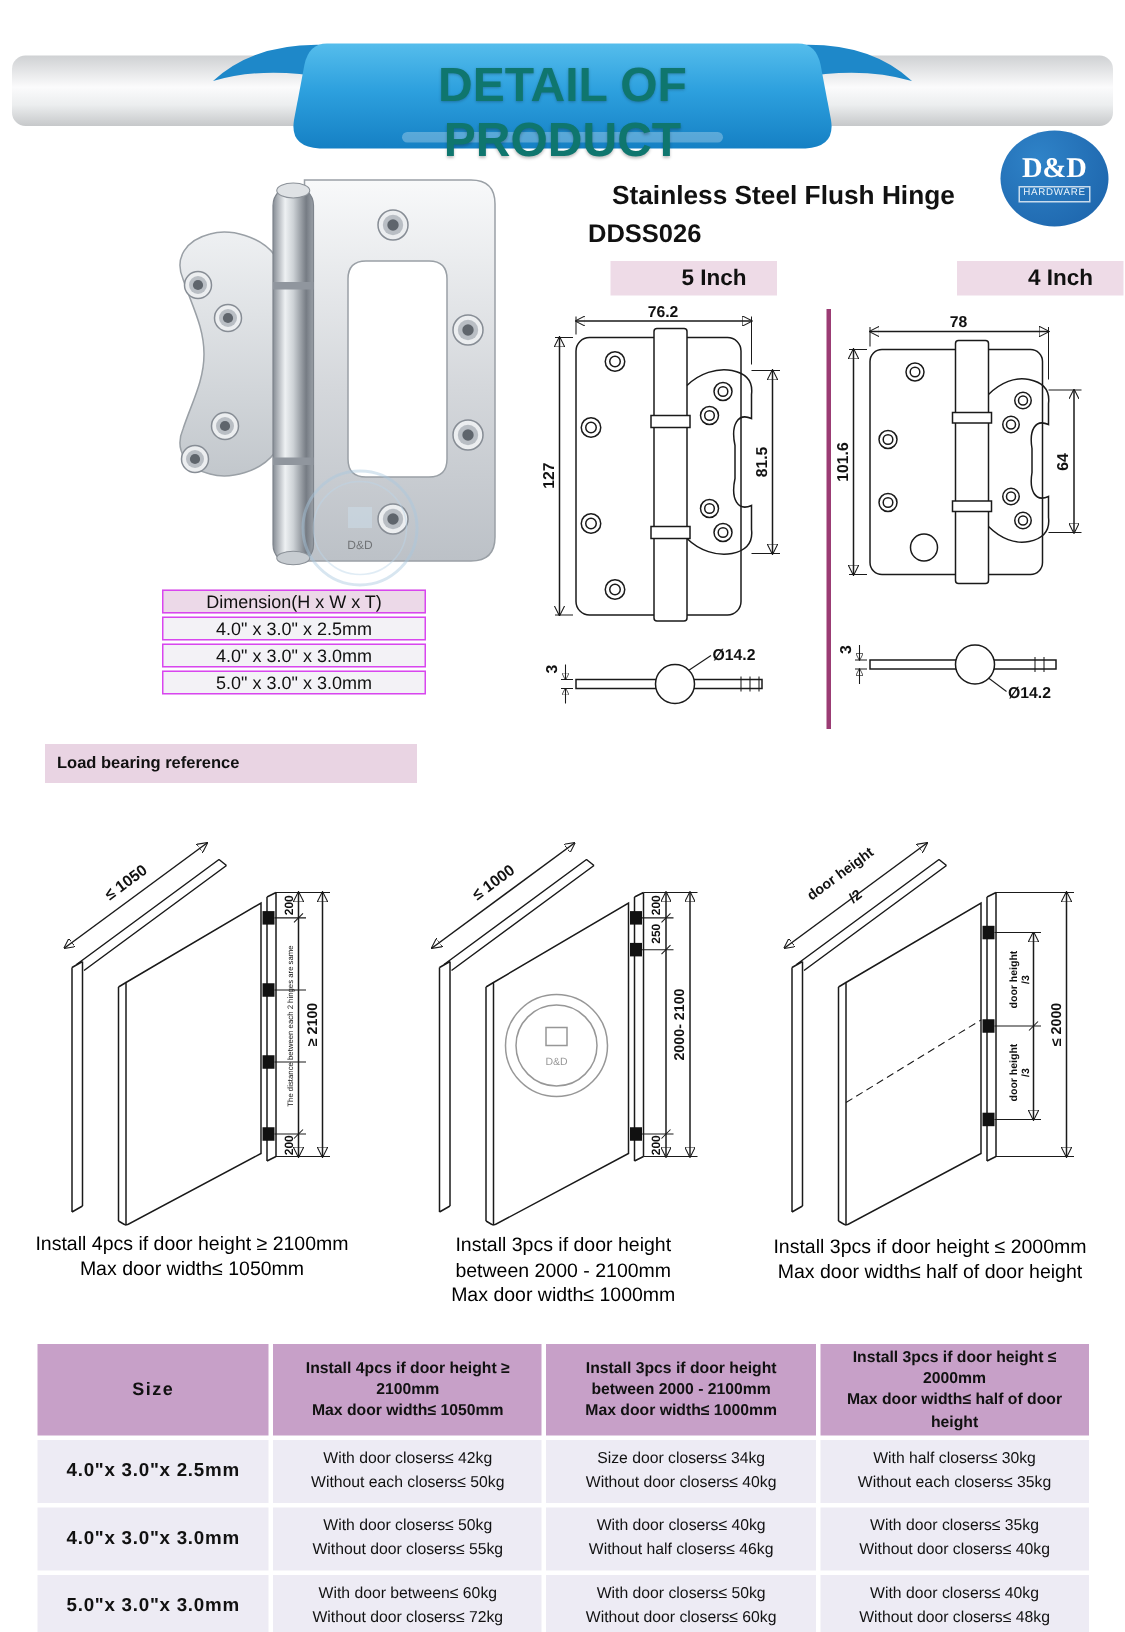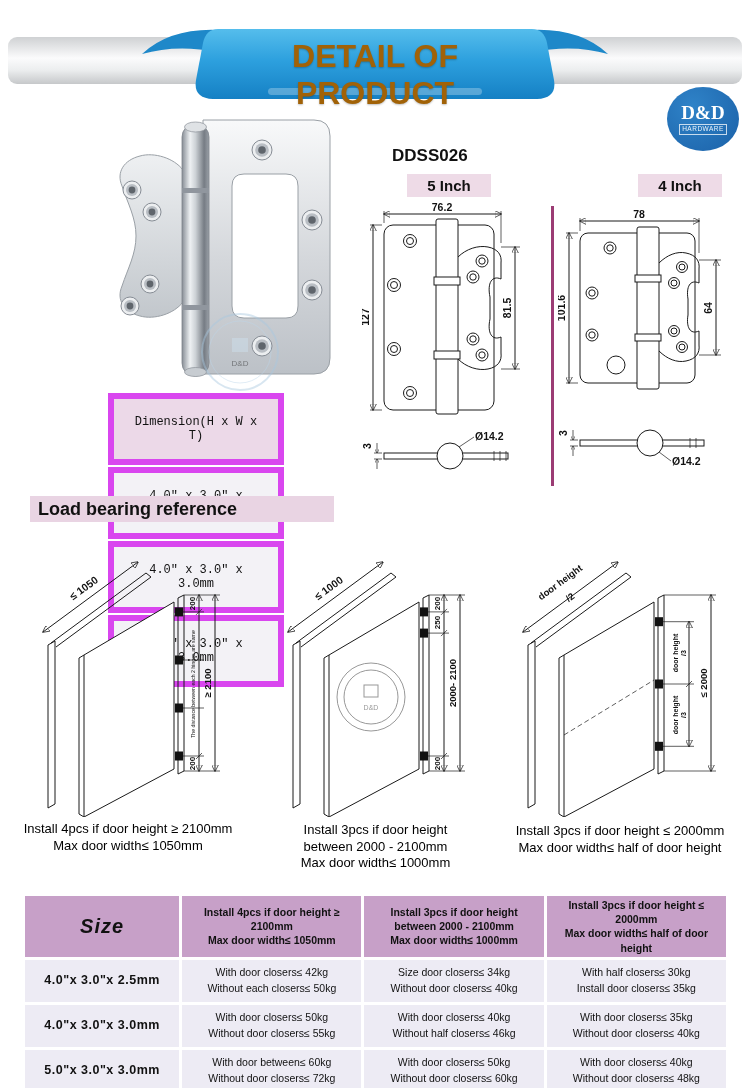--- a/index.html
+++ b/index.html
@@ -4,51 +4,51 @@
 <style>
   html,body{margin:0;padding:0;background:#fff;}
   #canvas{position:relative;width:750px;height:1088px;background:#fff;overflow:hidden;
           font-family:"Liberation Sans",sans-serif;color:#111;}
   .abs{position:absolute;}
 
   
   .gray-bar{left:8px;top:37px;width:734px;height:47px;border-radius:9px;
     background:linear-gradient(#cfd1d3,#fbfbfc 45%,#eceeef 70%,#c6c8ca);}
   .ribbon-svg{left:138px;top:24px;}
-  .ribbon-text{left:215px;top:38px;width:320px;text-align:center;color:#a16207;
+  .ribbon-text{left:215px;top:38px;width:320px;text-align:center;color:#0f766e;
     font-size:32px;font-weight:bold;letter-spacing:0px;text-shadow:0 1px 2px rgba(0,0,0,.25);}
 
   
   .logo{left:667px;top:87px;width:72px;height:64px;border-radius:50%;
     background:radial-gradient(circle at 35% 30%,#2f83c8,#1b61a8);
     display:flex;flex-direction:column;align-items:center;justify-content:center;}
   .logo .dd{font-family:"Liberation Serif",serif;font-weight:bold;font-size:19px;color:#fff;line-height:1;}
   .logo .hw{font-size:6.5px;color:#eaf4fb;border:1px solid rgba(255,255,255,.75);
     padding:0 2px;margin-top:2px;letter-spacing:.5px;line-height:1.3;}
 
   
   .ptitle{left:408px;top:120px;font-size:17.5px;font-weight:bold;}
   .pmodel{left:392px;top:146px;font-size:17px;font-weight:bold;}
 
   
   .inch-label{width:84px;height:23px;background:#eedbe7;text-align:center;
-    font-weight:bold;font-size:15px;line-height:23px;}
+    font-weight:bold;font-size:15px;line-height:23px;padding-left:27px;}
   .l5{left:407px;top:174px;} .l4{left:598px;top:174px;margin-left:40px;}
 
   .divider{left:551px;top:206px;width:3px;height:280px;background:#9b3c74;}
 
   
   .dim-table{border-collapse:separate;border-spacing:0 2px;width:176px;
     font-size:12px;text-align:center;}
-  .dim-table td{border:6px solid #d946ef;background:#f3f2f6;padding:16px;height:14px;font-family:Liberation Mono, monospace;}
+  .dim-table td{border:1px solid #d946ef;background:#f3f2f6;padding:0;height:14px;}
   .dim-table .dt-head td{background:#ecd9e8;}
 
   
-  .load-bar{left:30px;top:496px;width:304px;height:26px;background:#e9d4e3;
-    font-size:18px;font-weight:bold;line-height:26px;padding-left:8px;box-sizing:border-box;}
+  .load-bar{left:30px;top:496px;width:248px;height:26px;background:#e9d4e3;
+    font-size:11px;font-weight:bold;line-height:26px;padding-left:8px;box-sizing:border-box;}
 
   
   .cap{text-align:center;font-size:13px;line-height:1.28;color:#000;}
 
   
   svg text{font-family:"Liberation Sans",sans-serif;fill:#111;}
   .dwg path,.dwg line,.dwg rect,.dwg circle,.dwg ellipse{stroke:#1a1a1a;stroke-width:1;fill:none;}
   .dwg .thin{stroke-width:.7;}
   .dwg .fillw{fill:#fff;}
   .dwg .hingeblk{fill:#111;stroke:none;}
@@ -56,21 +56,21 @@
   .dimS{font-size:8px;font-weight:bold;}
   .dimM{font-size:9.5px;font-weight:bold;}
   .dim7{font-size:7px;font-weight:bold;}
   .note{font-size:5.2px;}
 
   
   .load-table{left:22px;top:893px;}
   .load-table table{border-collapse:separate;border-spacing:3px;width:707px;table-layout:fixed;}
   .load-table th,.load-table td{text-align:center;vertical-align:middle;padding:2px 2px;}
   .load-table th{background:#c7a0c8;font-size:10.5px;font-weight:bold;line-height:1.35;height:44px;}
-  .load-table th.size-h{font-size:20px;letter-spacing:1px;font-style:italic;}
+  .load-table th.size-h{font-size:12px;letter-spacing:1px;}
   .load-table td{background:#edebf4;font-size:10.5px;line-height:1.5;height:38px;}
   .load-table td.size-c{font-weight:bold;font-size:12.5px;letter-spacing:.5px;}
   .load-table span{display:block;}
 </style>
 </head>
 <body>
 
 <div id="canvas">
 
   <div class="abs gray-bar"></div>
@@ -172,20 +172,21 @@
     </g>
 
     <g opacity=".45">
       <circle cx="158" cy="252" r="38" fill="none" stroke="#a9c8e0" stroke-width="2"></circle>
       <circle cx="158" cy="252" r="31" fill="none" stroke="#bcd6ea" stroke-width="1"></circle>
       <rect x="150" y="238" width="16" height="14" fill="#cfe2f0"></rect>
       <text x="158" y="266" font-size="8" fill="#8fb6d6" text-anchor="middle">D&amp;D</text>
     </g>
   </svg>
 
+  <div class="abs ptitle">Stainless Steel Flush Hinge</div>
   <div class="abs pmodel">DDSS026</div>
 
   <div class="abs inch-label l5">5 Inch</div>
   <div class="abs inch-label l4">4 Inch</div>
   <div class="abs divider"></div>
 
   <svg class="abs dwg" style="left:362px;top:203px;" width="190" height="288" viewBox="0 0 190 288">
     <defs>
         <marker id="ah5" viewBox="0 0 10 10" refX="9" refY="5" markerWidth="7" markerHeight="7" orient="auto-start-reverse">
           <path d="M0,0L10,5L0,10z" fill="#111" stroke="none"></path>
@@ -432,21 +433,21 @@
         <td>
               <span>With door closers≤ 42kg</span>
               <span>Without each closers≤ 50kg</span>
             </td>
         <td>
               <span>Size door closers≤ 34kg</span>
               <span>Without door closers≤ 40kg</span>
             </td>
         <td>
               <span>With half closers≤ 30kg</span>
-              <span>Install door closers≤ 35kg</span>
+              <span>Without each closers≤ 35kg</span>
             </td>
       </tr>
       <tr>
         <td class="size-c">4.0"x 3.0"x 3.0mm</td>
         <td>
               <span>With door closers≤ 50kg</span>
               <span>Without door closers≤ 55kg</span>
             </td>
         <td>
               <span>With door closers≤ 40kg</span>

